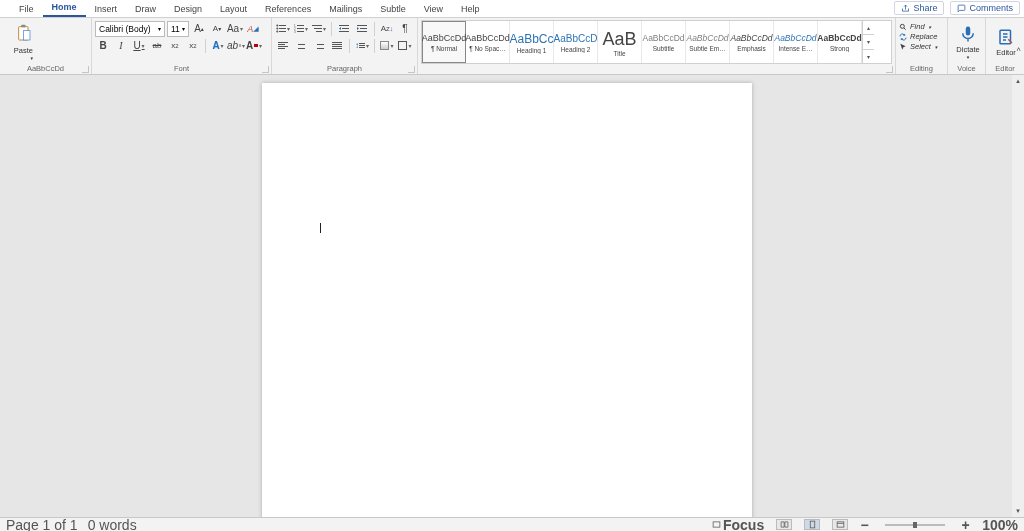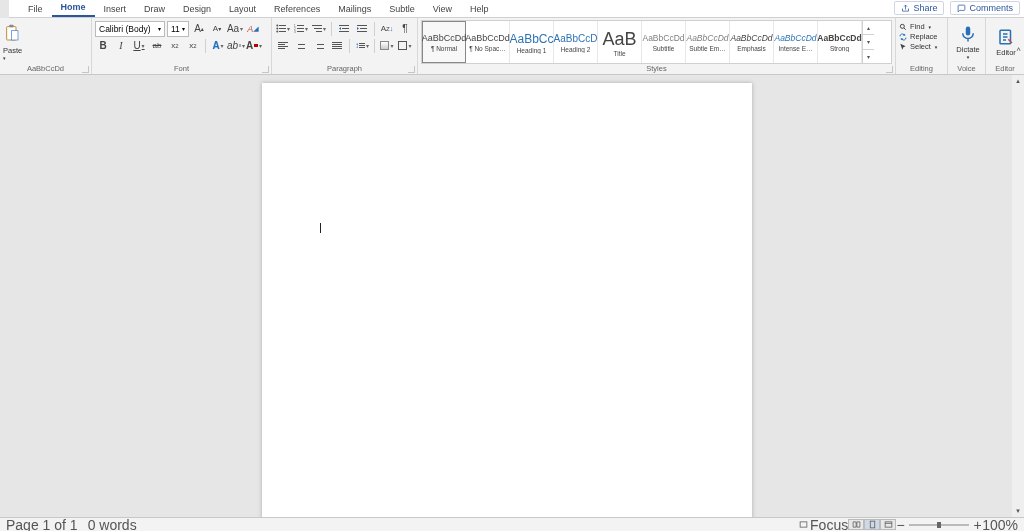--- a/index.html
+++ b/index.html
@@ -9,21 +9,20 @@
 .tabs {
   height: 18px;
   background: #ffffff;
   display: flex;
   align-items: flex-end;
   padding-left: 10px;
   font-size: 9px;
   color: #444;
   border-bottom: 1px solid #d0d0d0;
   position: relative;
-  margin-left: 9px;
 }
 .tab { padding: 2px 9px 3px; cursor: pointer; }
 .tab.active { color: #2b579a; border-bottom: 2px solid #2b579a; font-weight: 700; }
 
 .topright {
   position: absolute; right: 4px; top: 1px; display: flex; gap: 6px;
   font-size: 9px; color: #2b579a;
 }
 .topright .btn { display: flex; align-items: center; gap: 3px; border: 1px solid #cfd6e2; padding: 1px 6px; border-radius: 2px; cursor: pointer; }
 .topright svg { width: 9px; height: 9px; }
@@ -53,21 +52,21 @@
   border: 1px solid #999; border-top: none; border-left: none; opacity: .5;
 }
 
 .row { display: flex; align-items: center; height: 17px; gap: 2px; }
 .ibtn { width: 16px; height: 16px; display: flex; align-items: center; justify-content: center; cursor: pointer; border-radius: 2px; font-size: 10px; color: #444; }
 .ibtn .dd { font-size: 6px; margin-left: 1px; color: #666; }
 .sep { width: 1px; height: 14px; background: #d0d0d0; margin: 0 2px; }
 
 
 .clip-main { display: flex; height: 44px; }
-.paste-btn { width: 30px; display: flex; flex-direction: column; align-items: flex-start; justify-content: center; font-size: 7.5px; color: #333; cursor: pointer; }
+.paste-btn { width: 30px; display: flex; flex-direction: column; align-items: flex-end; justify-content: center; font-size: 7.5px; color: #333; cursor: pointer; }
 .paste-btn svg { width: 18px; height: 20px; margin-bottom: 2px; }
 .clip-side { display: flex; flex-direction: column; justify-content: center; gap: 1px; margin-left: 2px; }
 .clip-side .mini { display: flex; align-items: center; font-size: 7.5px; color: #888; gap: 3px; cursor: pointer; white-space: nowrap; }
 .clip-side .mini.enabled { color: #333; }
 .clip-side svg { width: 9px; height: 9px; }
 
 
 .font-box, .size-box {
   height: 16px; border: 1px solid #bbb; background: #fff; font-size: 8.5px;
   display: flex; align-items: center; padding: 0 3px; cursor: pointer;
@@ -94,21 +93,21 @@
   align-items: center; justify-content: center; font-size: 7px; color: #444; cursor: pointer; padding-top:2px;
 }
 .style-item.sel { border: 1px solid #888; background:#f8f8f8;}
 .style-prev { font-size: 10px; margin-bottom: 2px; line-height:1; white-space:nowrap;}
 .style-name { font-size: 6.5px; white-space: nowrap; overflow: hidden; text-overflow: ellipsis; max-width: 42px;}
 .gallery-scroll { width: 12px; display:flex; flex-direction:column; border-left:1px solid #d0d0d0;}
 .gallery-scroll div{ flex:1; display:flex; align-items:center; justify-content:center; font-size:6px; color:#555; border-bottom:1px solid #d0d0d0; cursor:pointer;}
 .gallery-scroll div:last-child{border-bottom:none;}
 
 
-.edit-list { display:flex; flex-direction:column; gap:1px; padding-top:2px;}
+.edit-list { display:flex; flex-direction:column; gap:1px; padding-top:2px;font-style:italic;}
 .edit-list .mini { display:flex; align-items:center; font-size:7.5px; color:#333; gap:3px; cursor:pointer; white-space:nowrap;}
 .edit-list svg { width:8px; height:8px;}
 
 
 .bigbtn { width:34px; display:flex; flex-direction:column; align-items:center; justify-content:center; font-size:7.5px; color:#333; cursor:pointer; height:44px;}
 .bigbtn svg { width:18px; height:18px; margin-bottom:2px; }
 
 
 .collapse-caret{ position:absolute; right:3px; bottom:20px; font-size:8px; color:#555; cursor:pointer;}
 
@@ -143,21 +142,21 @@
 .vscroll .up { top: 0; }
 .vscroll .down { bottom: 0; }
 
 
 .status {
   height: 14px; background: #f3f3f3; border-top: 1px solid #c8c8c8;
   display: flex; align-items: center; font-size: 14px; color: #555;
   padding: 0 6px; justify-content: space-between;
 }
 .status .left { display: flex; gap: 10px; }
-.status .right { display: flex; align-items: center; gap: 0; }
+.status .right { display: flex; align-items: center; gap: 12px; font-weight: bold; }
 .viewbtn { width: 16px; height: 11px; border: 1px solid #bbb; background:#e8e8e8; cursor:pointer; display:flex; align-items:center; justify-content:center;}
 .viewbtn.active{ background:#cfd8e6;}
 .viewbtn svg{ width:9px;height:9px;}
 .zoom-slider{ width:60px; height:2px; background:#bbb; position:relative; margin:0 4px;}
 .zoom-slider .thumb{ position:absolute; left:28px; top:-2px; width:4px; height:6px; background:#666;}
 .zoom-sign{ width:9px; text-align:center; cursor:pointer;}
 </style>
 </head>
 <body>
 
@@ -416,21 +415,20 @@
             <div class="style-prev" style="font-size:8.5px;font-weight:bold;">AaBbCcDd</div>
             <div class="style-name">Strong</div>
           </div>
         </div>
       <div class="gallery-scroll">
         <div>▴</div>
         <div>▾</div>
         <div>▾</div>
       </div>
     </div>
-    <div class="group-label">Styles</div>
     <div class="group-dialog"></div>
   </div>
 
   <div class="group" style="width:52px">
     <div class="edit-list">
       <div class="mini">
         <svg viewBox="0 0 24 24" fill="none" stroke="#444" stroke-width="3">
             <circle cx="10" cy="10" r="6"></circle>
             <path d="M20 20l-5-5"></path>
           </svg>

